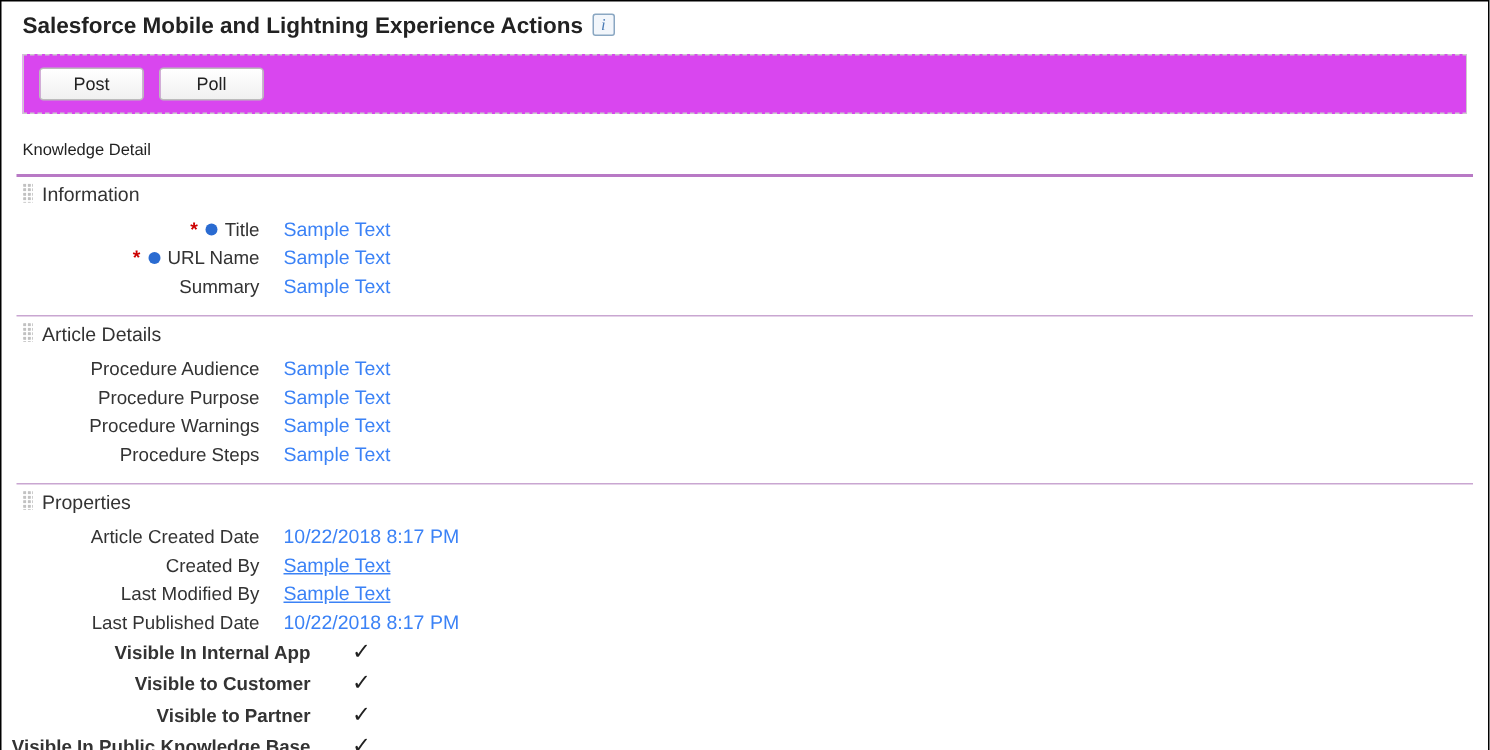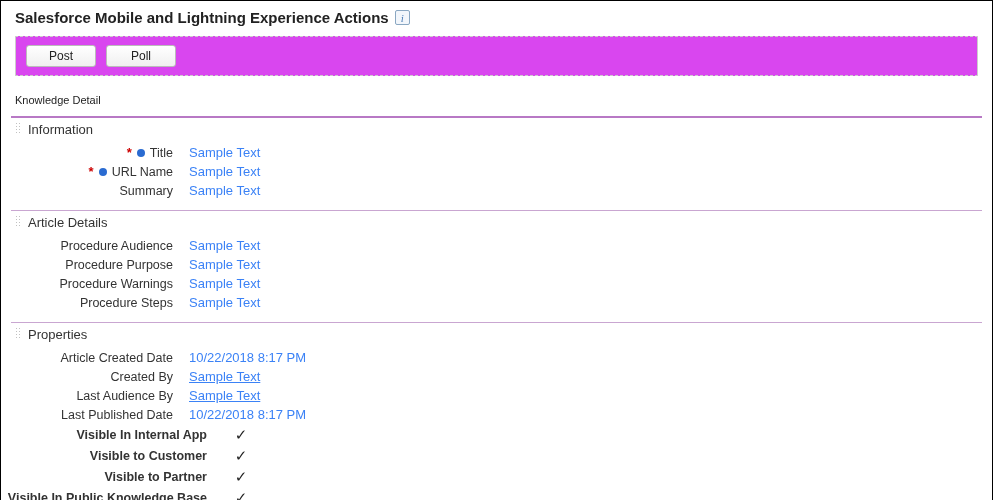--- a/index.html
+++ b/index.html
@@ -10,21 +10,20 @@
     background: #fff;
     width: 993px;
     border: 1px solid #000;
     padding: 8px 0 12px 0;
   }
   .top-section {
     padding: 0 14px;
   }
   .top-title-row {
     display: flex;
-    align-items: center;
     gap: 6px;
     margin-bottom: 10px;
   }
   .top-title {
     font-weight: bold;
     font-size: 15px;
   }
   .info-icon {
     display: inline-flex;
     align-items: center;
@@ -252,21 +251,21 @@
         <div class="field-value">10/22/2018 8:17 PM</div>
       </div>
       <div class="field-row">
         <div class="field-label-col">
           <span>Created By</span>
         </div>
         <div class="field-value link">Sample Text</div>
       </div>
       <div class="field-row">
         <div class="field-label-col">
-          <span>Last Audience By</span>
+          <span>Last Modified By</span>
         </div>
         <div class="field-value link">Sample Text</div>
       </div>
       <div class="field-row">
         <div class="field-label-col">
           <span>Last Published Date</span>
         </div>
         <div class="field-value">10/22/2018 8:17 PM</div>
       </div>
     </div>

